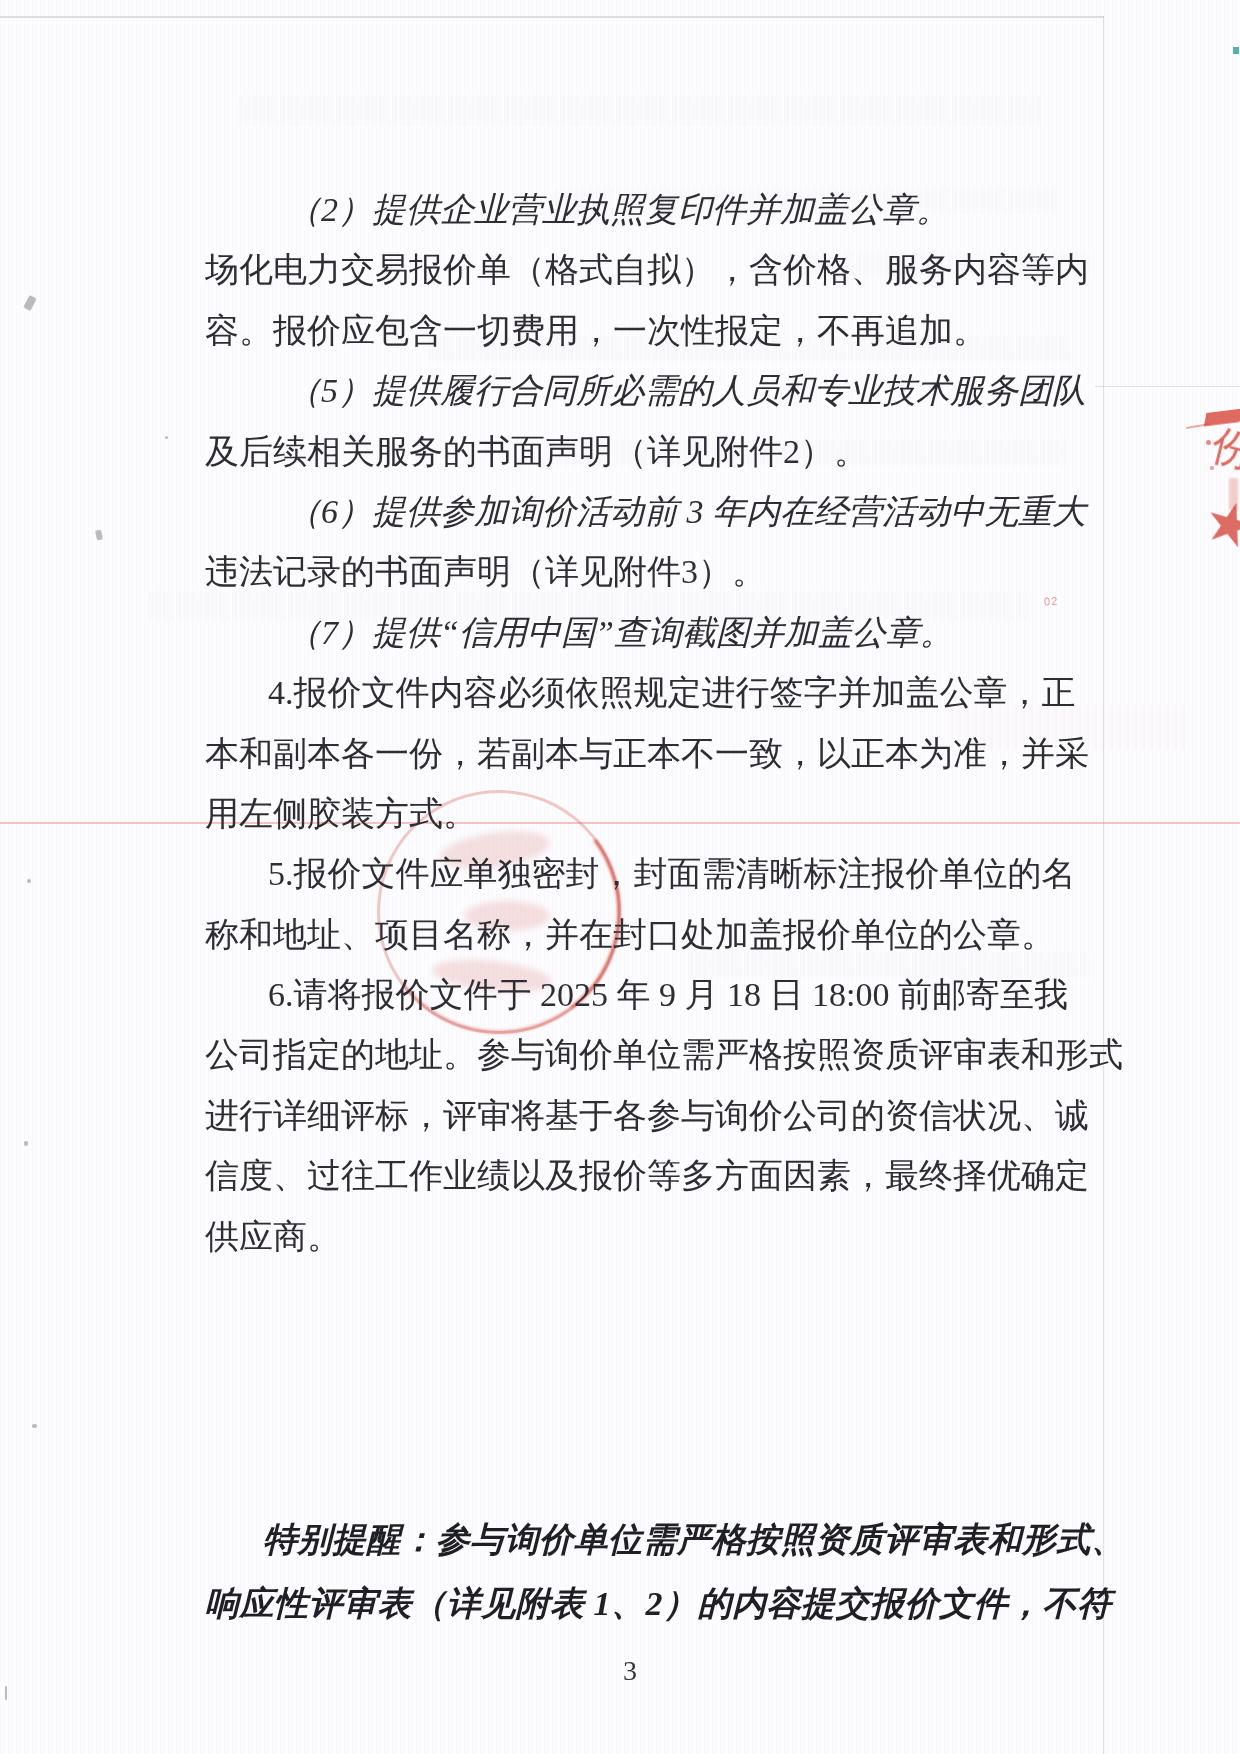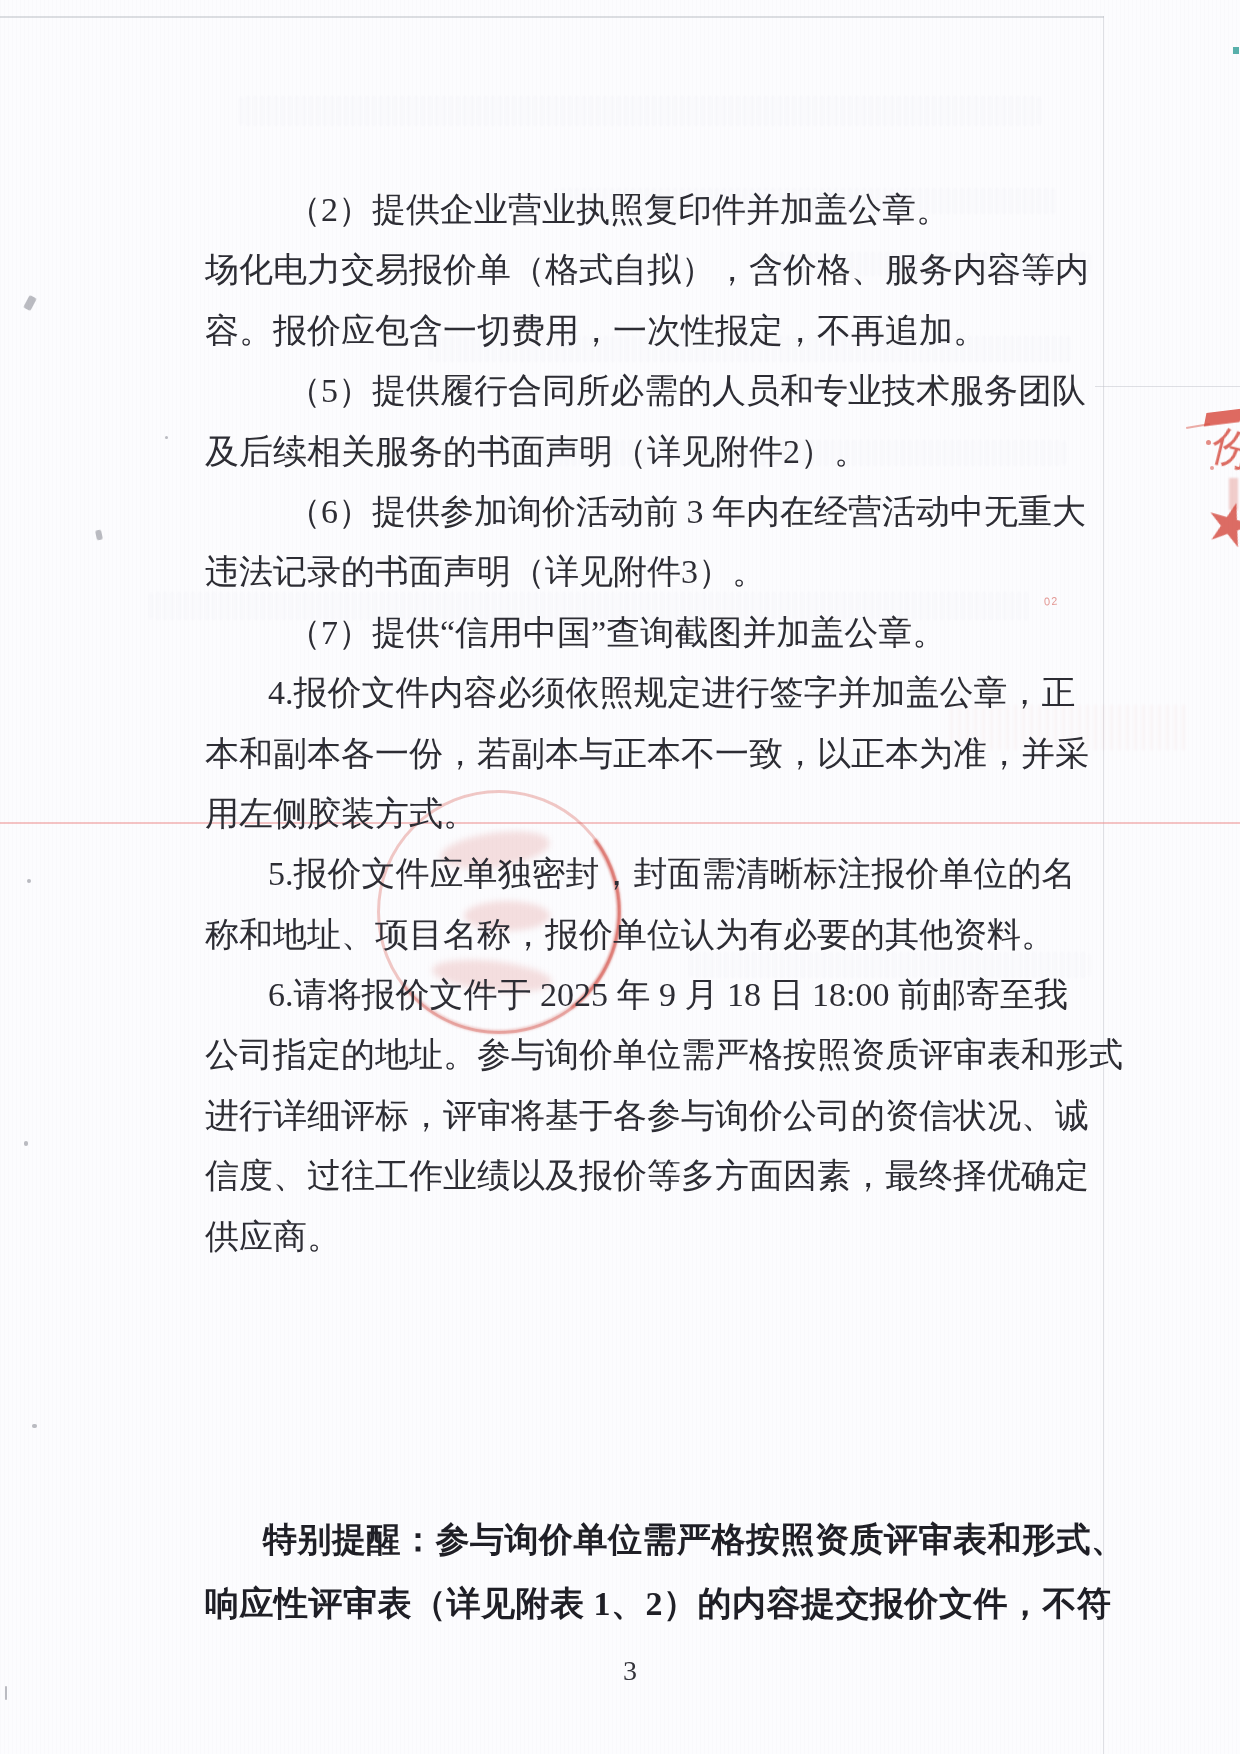--- a/index.html
+++ b/index.html
@@ -31,25 +31,25 @@
   }
   .ghost.pink{background:repeating-linear-gradient(90deg,rgba(225,140,135,.16) 0 3px,transparent 3px 8px);}
   
   .speck{position:absolute;background:rgba(120,122,132,.5);border-radius:2px;filter:blur(.4px);}
   
   .doc{
     position:absolute;left:205px;top:180px;width:905px;
     font-size:34px;color:#2d2d34;letter-spacing:0;
   }
   .doc .line{height:60.4px;line-height:60.4px;white-space:nowrap;}
-  .doc .line.indent{padding-left:82px;}
+  .doc .line.indent{padding-left:82px;font-style:italic;}
   .doc .line.num-indent{padding-left:63px;}
   .notice{
     position:absolute;left:205px;top:1508px;width:905px;
-    font-size:34px;color:#1f1f26;font-weight:700;letter-spacing:.5px;
+    font-size:34px;color:#1f1f26;font-weight:700;letter-spacing:.5px;font-style:italic;
   }
   .notice .line{height:64px;line-height:64px;white-space:nowrap;}
   .notice .line.indent{padding-left:58px;}
   .page-number{
     position:absolute;left:150px;top:1655px;width:960px;text-align:center;
     font-size:28px;color:#33333a;
   }
   
   .seal{
     position:absolute;left:377px;top:790px;width:238px;height:238px;
@@ -145,21 +145,21 @@
     <div class="line">容。报价应包含一切费用，一次性报定，不再追加。</div>
     <div class="line indent">（5）提供履行合同所必需的人员和专业技术服务团队</div>
     <div class="line">及后续相关服务的书面声明（详见附件2）。</div>
     <div class="line indent">（6）提供参加询价活动前 3 年内在经营活动中无重大</div>
     <div class="line">违法记录的书面声明（详见附件3）。</div>
     <div class="line indent">（7）提供“信用中国”查询截图并加盖公章。</div>
     <div class="line num-indent">4.报价文件内容必须依照规定进行签字并加盖公章，正</div>
     <div class="line">本和副本各一份，若副本与正本不一致，以正本为准，并采</div>
     <div class="line">用左侧胶装方式。</div>
     <div class="line num-indent">5.报价文件应单独密封，封面需清晰标注报价单位的名</div>
-    <div class="line">称和地址、项目名称，报价单位认为有必要的其他资料。</div>
+    <div class="line">称和地址、项目名称，并在封口处加盖报价单位的公章。</div>
     <div class="line num-indent">6.请将报价文件于 2025 年 9 月 18 日 18:00 前邮寄至我</div>
     <div class="line">公司指定的地址。参与询价单位需严格按照资质评审表和形式</div>
     <div class="line">进行详细评标，评审将基于各参与询价公司的资信状况、诚</div>
     <div class="line">信度、过往工作业绩以及报价等多方面因素，最终择优确定</div>
     <div class="line">供应商。</div>
   </div>
 
 <div class="notice">
 
 <div class="line indent">特别提醒：参与询价单位需严格按照资质评审表和形式、</div>

